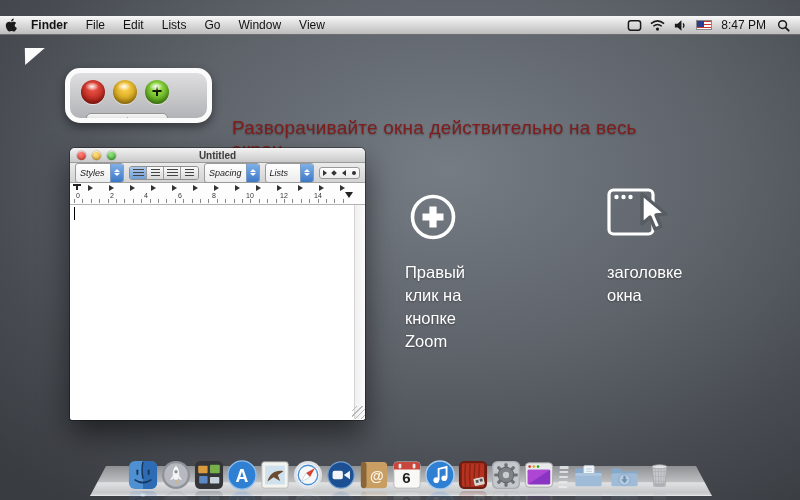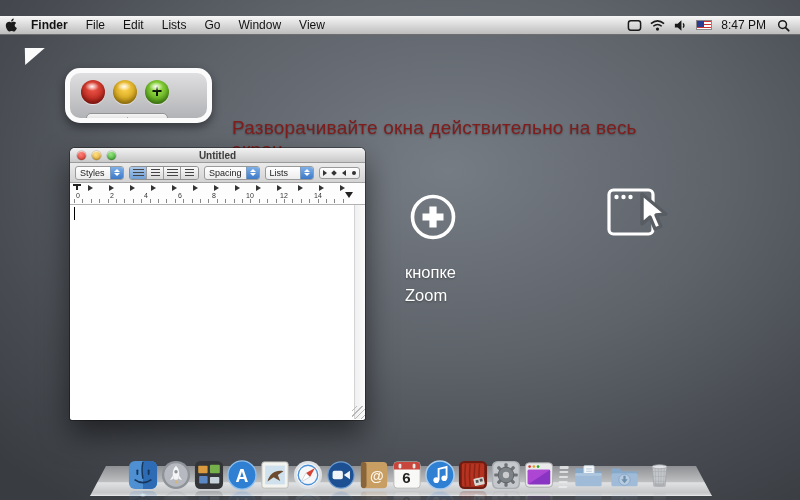--- a/index.html
+++ b/index.html
@@ -67,23 +67,23 @@
     display:flex; align-items:center; position:relative; }
   .wtl { width:9px; height:9px; border-radius:50%; margin-left:6px;
     box-shadow:inset 0 1px 1px rgba(255,255,255,.7), inset 0 -1px 2px rgba(0,0,0,.3), 0 0 0 .5px rgba(0,0,0,.25); }
   .wtl.r{ background:radial-gradient(circle at 40% 35%, #ff8179, #d8362a); margin-left:7px;}
   .wtl.y{ background:radial-gradient(circle at 40% 35%, #ffe084, #e0a321);}
   .wtl.g{ background:radial-gradient(circle at 40% 35%, #9ae586, #2ba320);}
   .wtitle { position:absolute; left:0; right:0; text-align:center;
     font-size:10px; font-weight:bold; color:#3c3c3c; }
   .toolbar { height:20px; background:linear-gradient(#ebebeb, #d3d3d3);
     border-bottom:1px solid #a5a5a5; display:flex; align-items:center; gap:5px; padding:0 5px; }
-  .dropdown { height:14px; background:linear-gradient(#ffffff,#ececec);
+  .dropdown { height:20px; background:linear-gradient(#ffffff,#ececec);
     border:1px solid #9a9a9a; border-radius:3px; display:flex; align-items:center;
-    font-size:9px; color:#222; position:relative; }
+    font-size:9px; color:#222; position:relative;font-style:italic; }
   .dropdown .lbl { padding:0 4px; flex:1; }
   .dd-cap { width:13px; height:100%; border-left:1px solid #7a9cc4; border-radius:0 2px 2px 0;
     background:linear-gradient(#7fb0e8,#3d79c7); display:flex; flex-direction:column;
     align-items:center; justify-content:center; gap:1px; }
   .dd-cap i { display:block; width:0; height:0; border-left:3px solid transparent; border-right:3px solid transparent; }
   .dd-cap i.up { border-bottom:3px solid #fff; }
   .dd-cap i.dn { border-top:3px solid #fff; }
   .dd-styles{ width:55px; } .dd-spacing{ width:60px; } .dd-lists{ width:55px; }
   .segctl { display:flex; height:14px; border:1px solid #8f8f8f; border-radius:3px; overflow:hidden; }
   .seg { width:19px; display:flex; align-items:center; justify-content:center;
@@ -287,34 +287,36 @@
 </div>
 
 <div class="tip-icon" id="tip1-icon">
   <svg width="50" height="50" viewBox="0 0 50 50">
     <circle cx="25" cy="25" r="20.5" fill="none" stroke="#fff" stroke-width="3.6"></circle>
     <path d="M25 14.5 V35.5 M14.5 25 H35.5" stroke="#fff" stroke-width="7.2"></path>
   </svg>
 </div>
 <div class="tip-text">
   <div id="tip1-text" class="tip-text">
+    <div>Правый клик на</div>
     <div>кнопке Zoom</div>
   </div>
 </div>
 <div class="tip-icon" id="tip2-icon">
   <svg width="64" height="60" viewBox="0 0 64 60">
     <rect x="3" y="4" width="44" height="44" rx="4.5" fill="none" stroke="#fff" stroke-width="3.2"></rect>
     <circle cx="10.5" cy="11" r="2.2" fill="#fff"></circle>
     <circle cx="17.5" cy="11" r="2.2" fill="#fff"></circle>
     <circle cx="24.5" cy="11" r="2.2" fill="#fff"></circle>
     <path d="M36 8 L36 38 L44 31 L49 43 L55 40.5 L50 29 L60 28 Z" fill="#fff" stroke="#585d64" stroke-width="3.4" stroke-linejoin="round"></path>
   </svg>
 </div>
 <div class="tip-text">
   <div id="tip2-text" class="tip-text">
+    <div>заголовке окна</div>
   </div>
 </div>
 
 <div class="dock-shelf"></div>
 <div class="dock-icons">
 
   <div class="dock-item">
     <svg viewBox="0 0 32 32">
       <rect x="1" y="1" width="30" height="30" rx="6.5" fill="#4e90d2"></rect>
       <path d="M16 1 h8.5 A6.5 6.5 0 0 1 31 7.5 v17 A6.5 6.5 0 0 1 24.5 31 H16 Z" fill="#2d6cb4"></path>

